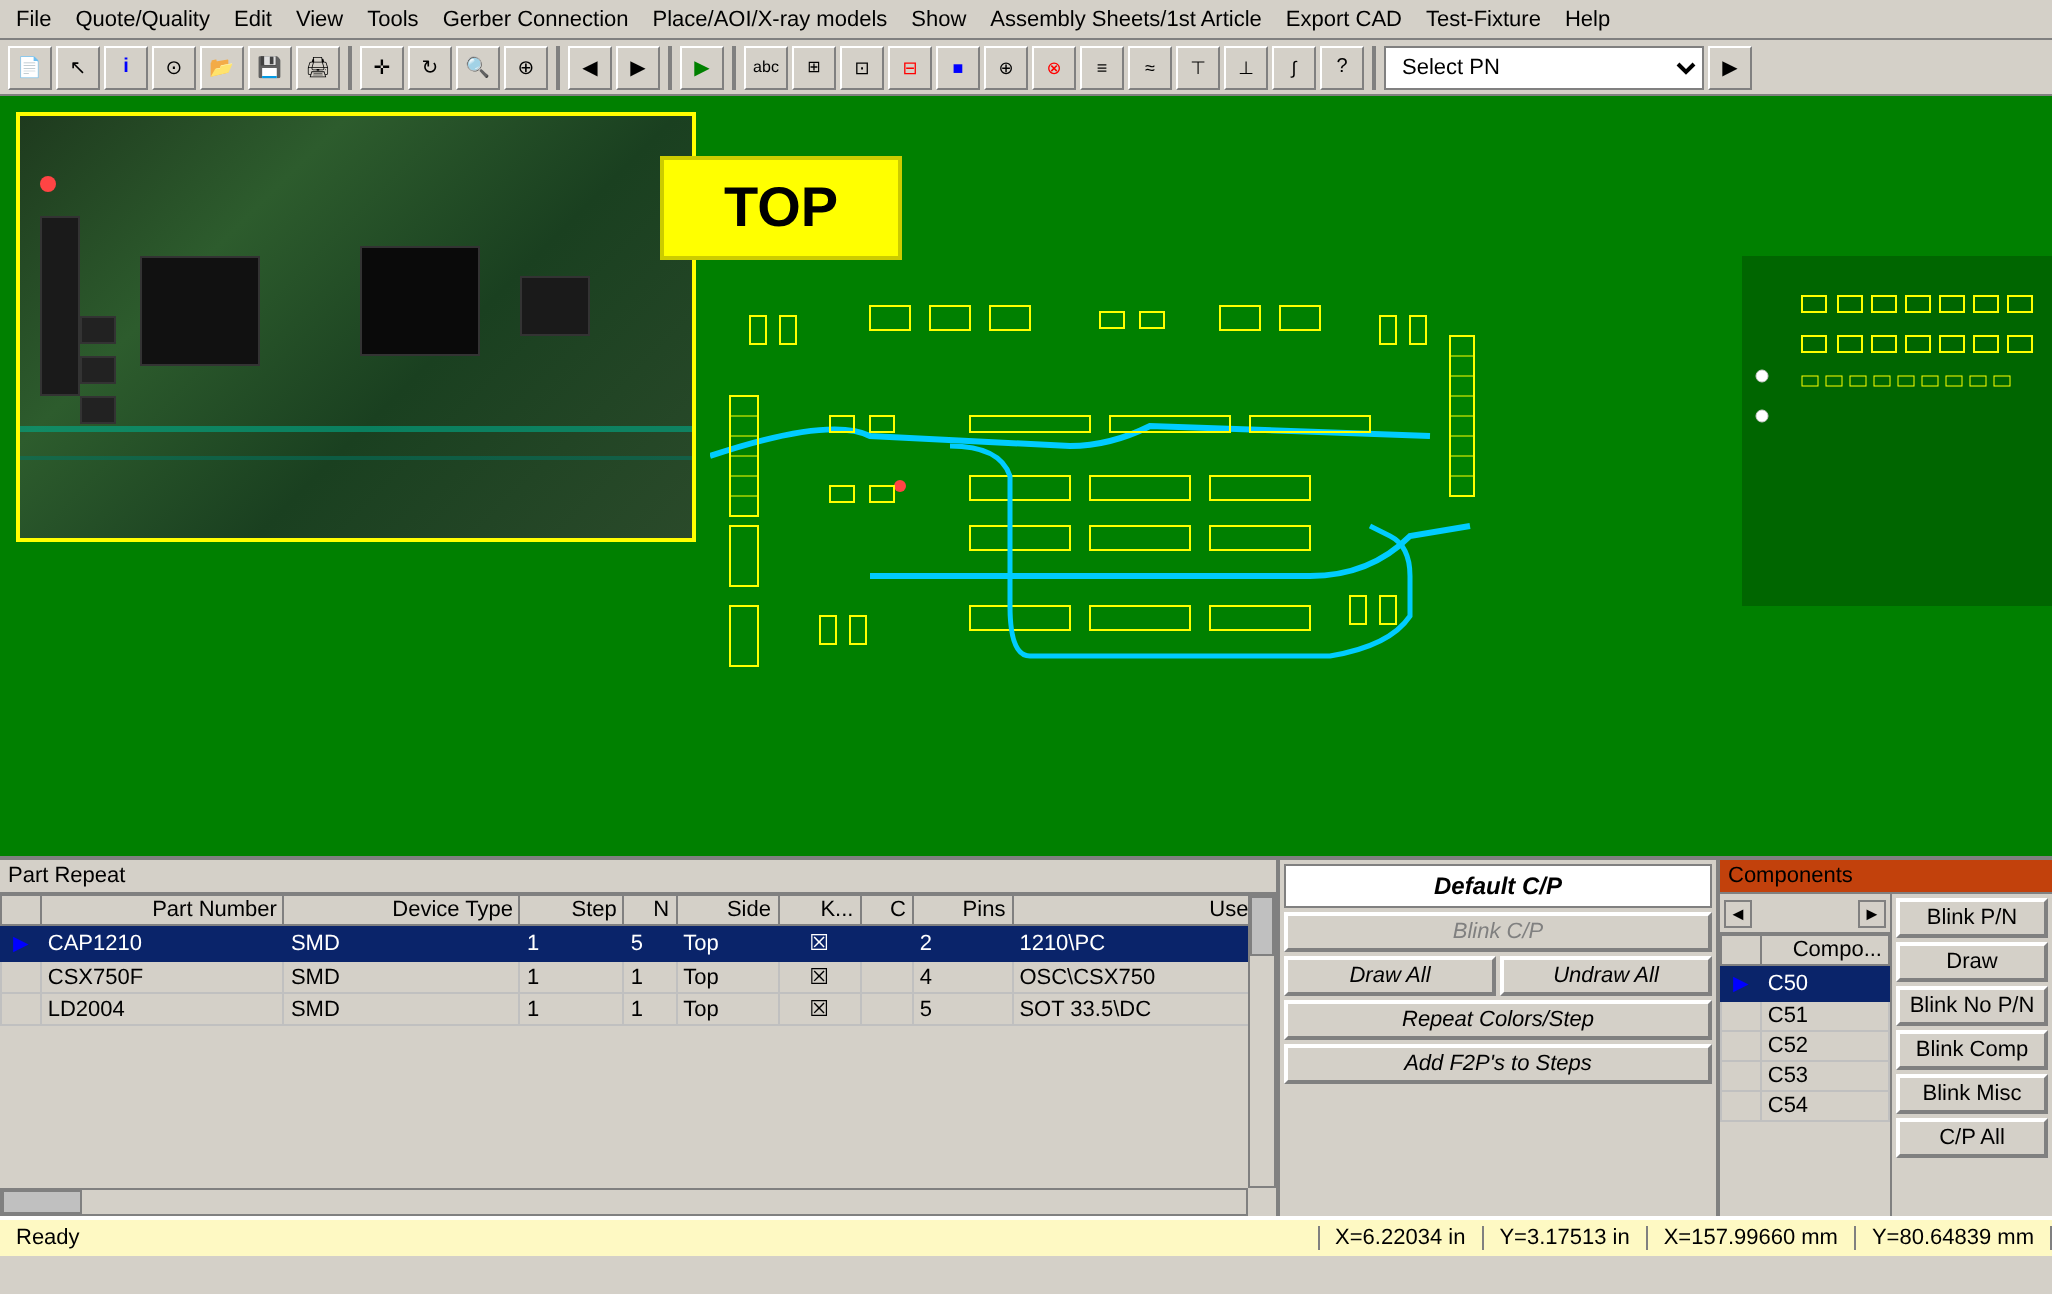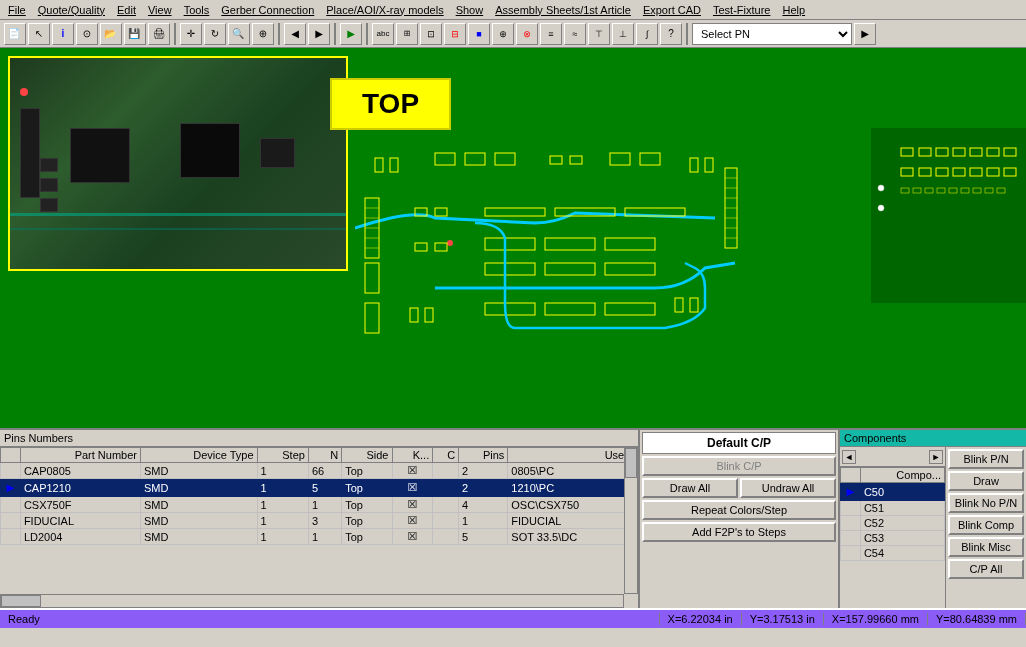--- a/index.html
+++ b/index.html
@@ -12,21 +12,20 @@
       display: flex;
       align-items: center;
       height: 20px;
       padding: 0 2px;
     }
     .menu-item {
       padding: 2px 6px;
       cursor: pointer;
       font-size: 11px;
       white-space: nowrap;
-      text-decoration: underline;
     }
 
     
     #toolbar {
       background: #d4d0c8;
       border-bottom: 1px solid #808080;
       display: flex;
       align-items: center;
       height: 28px;
       padding: 2px 4px;
@@ -164,26 +163,27 @@
       background: #d4d0c8;
       border: 1px solid #808080;
       position: absolute;
       left: 0;
       right: 14px;
       bottom: 0;
     }
 
     
     #middle-controls {
-      width: 200px;
+      width: 220px;
       border-right: 2px solid #808080;
       display: flex;
       flex-direction: column;
       gap: 0;
       padding: 2px;
+      font-style: italic;
     }
     #cp-display {
       background: white;
       border: 1px solid #808080;
       padding: 3px 6px;
       text-align: center;
       font-size: 12px;
       font-weight: bold;
       margin-bottom: 2px;
     }
@@ -204,21 +204,21 @@
     .btn-row { display: flex; gap: 2px; }
     .btn-row .ctrl-btn { flex: 1; }
 
     
     #components-panel {
       flex: 1;
       display: flex;
       flex-direction: column;
     }
     #components-title {
-      background: #14b8a6;
+      background: #c2410c;
       border-bottom: 1px solid #808080;
       padding: 2px 4px;
       font-size: 11px;
     }
     #components-content {
       flex: 1;
       display: flex;
     }
     #comp-list {
       flex: 1;
@@ -249,21 +249,21 @@
       width: 14px; height: 14px;
       background: #d4d0c8;
       border: 1px solid #808080;
       display: flex; align-items: center; justify-content: center;
       cursor: pointer;
       font-size: 9px;
     }
 
     
     #statusbar {
-      background: #8b5cf6;
+      background: #fef9c3;
       border-top: 2px solid #ffffff;
       height: 20px;
       display: flex;
       align-items: center;
       font-size: 11px;
     }
     #status-text {
       padding: 0 8px;
       flex: 1;
       border-right: 1px solid #808080;
@@ -470,51 +470,39 @@
       <rect x="102" y="60" width="8" height="5" fill="none" stroke="#ffff00" stroke-width="0.5"></rect>
       <rect x="114" y="60" width="8" height="5" fill="none" stroke="#ffff00" stroke-width="0.5"></rect>
       <rect x="126" y="60" width="8" height="5" fill="none" stroke="#ffff00" stroke-width="0.5"></rect>
     </svg>
   </div>
 </div>
 
 <div id="bottom-panel">
 
   <div id="part-numbers-panel">
-    <div id="part-numbers-title">Pins Numbers</div>
+    <div id="part-numbers-title">Part Repeat</div>
     <div class="pn-table">
       <table>
         <thead>
           <tr>
             <th style="width:14px;"></th>
             <th>Part Number</th>
             <th>Device Type</th>
             <th>Step</th>
             <th>N</th>
             <th>Side</th>
             <th>K...</th>
             <th>C</th>
             <th>Pins</th>
             <th>User2</th>
           </tr>
         </thead>
         <tbody id="pn-tbody">
 
-        <tr>
-      <td class="arrow-cell"><span class="blue-arrow"></span></td>
-      <td>CAP0805</td>
-      <td>SMD</td>
-      <td>1</td>
-      <td>66</td>
-      <td>Top</td>
-      <td class="checkbox-cell">☒</td>
-      <td></td>
-      <td>2</td>
-      <td>0805\PC</td>
-    </tr>
             <tr class="selected">
       <td class="arrow-cell"><span class="blue-arrow">►</span></td>
       <td>CAP1210</td>
       <td>SMD</td>
       <td>1</td>
       <td>5</td>
       <td>Top</td>
       <td class="checkbox-cell">☒</td>
       <td></td>
       <td>2</td>
@@ -524,32 +512,20 @@
       <td class="arrow-cell"><span class="blue-arrow"></span></td>
       <td>CSX750F</td>
       <td>SMD</td>
       <td>1</td>
       <td>1</td>
       <td>Top</td>
       <td class="checkbox-cell">☒</td>
       <td></td>
       <td>4</td>
       <td>OSC\CSX750</td>
-    </tr>
-            <tr>
-      <td class="arrow-cell"><span class="blue-arrow"></span></td>
-      <td>FIDUCIAL</td>
-      <td>SMD</td>
-      <td>1</td>
-      <td>3</td>
-      <td>Top</td>
-      <td class="checkbox-cell">☒</td>
-      <td></td>
-      <td>1</td>
-      <td>FIDUCIAL</td>
     </tr>
             <tr>
       <td class="arrow-cell"><span class="blue-arrow"></span></td>
       <td>LD2004</td>
       <td>SMD</td>
       <td>1</td>
       <td>1</td>
       <td>Top</td>
       <td class="checkbox-cell">☒</td>
       <td></td>

